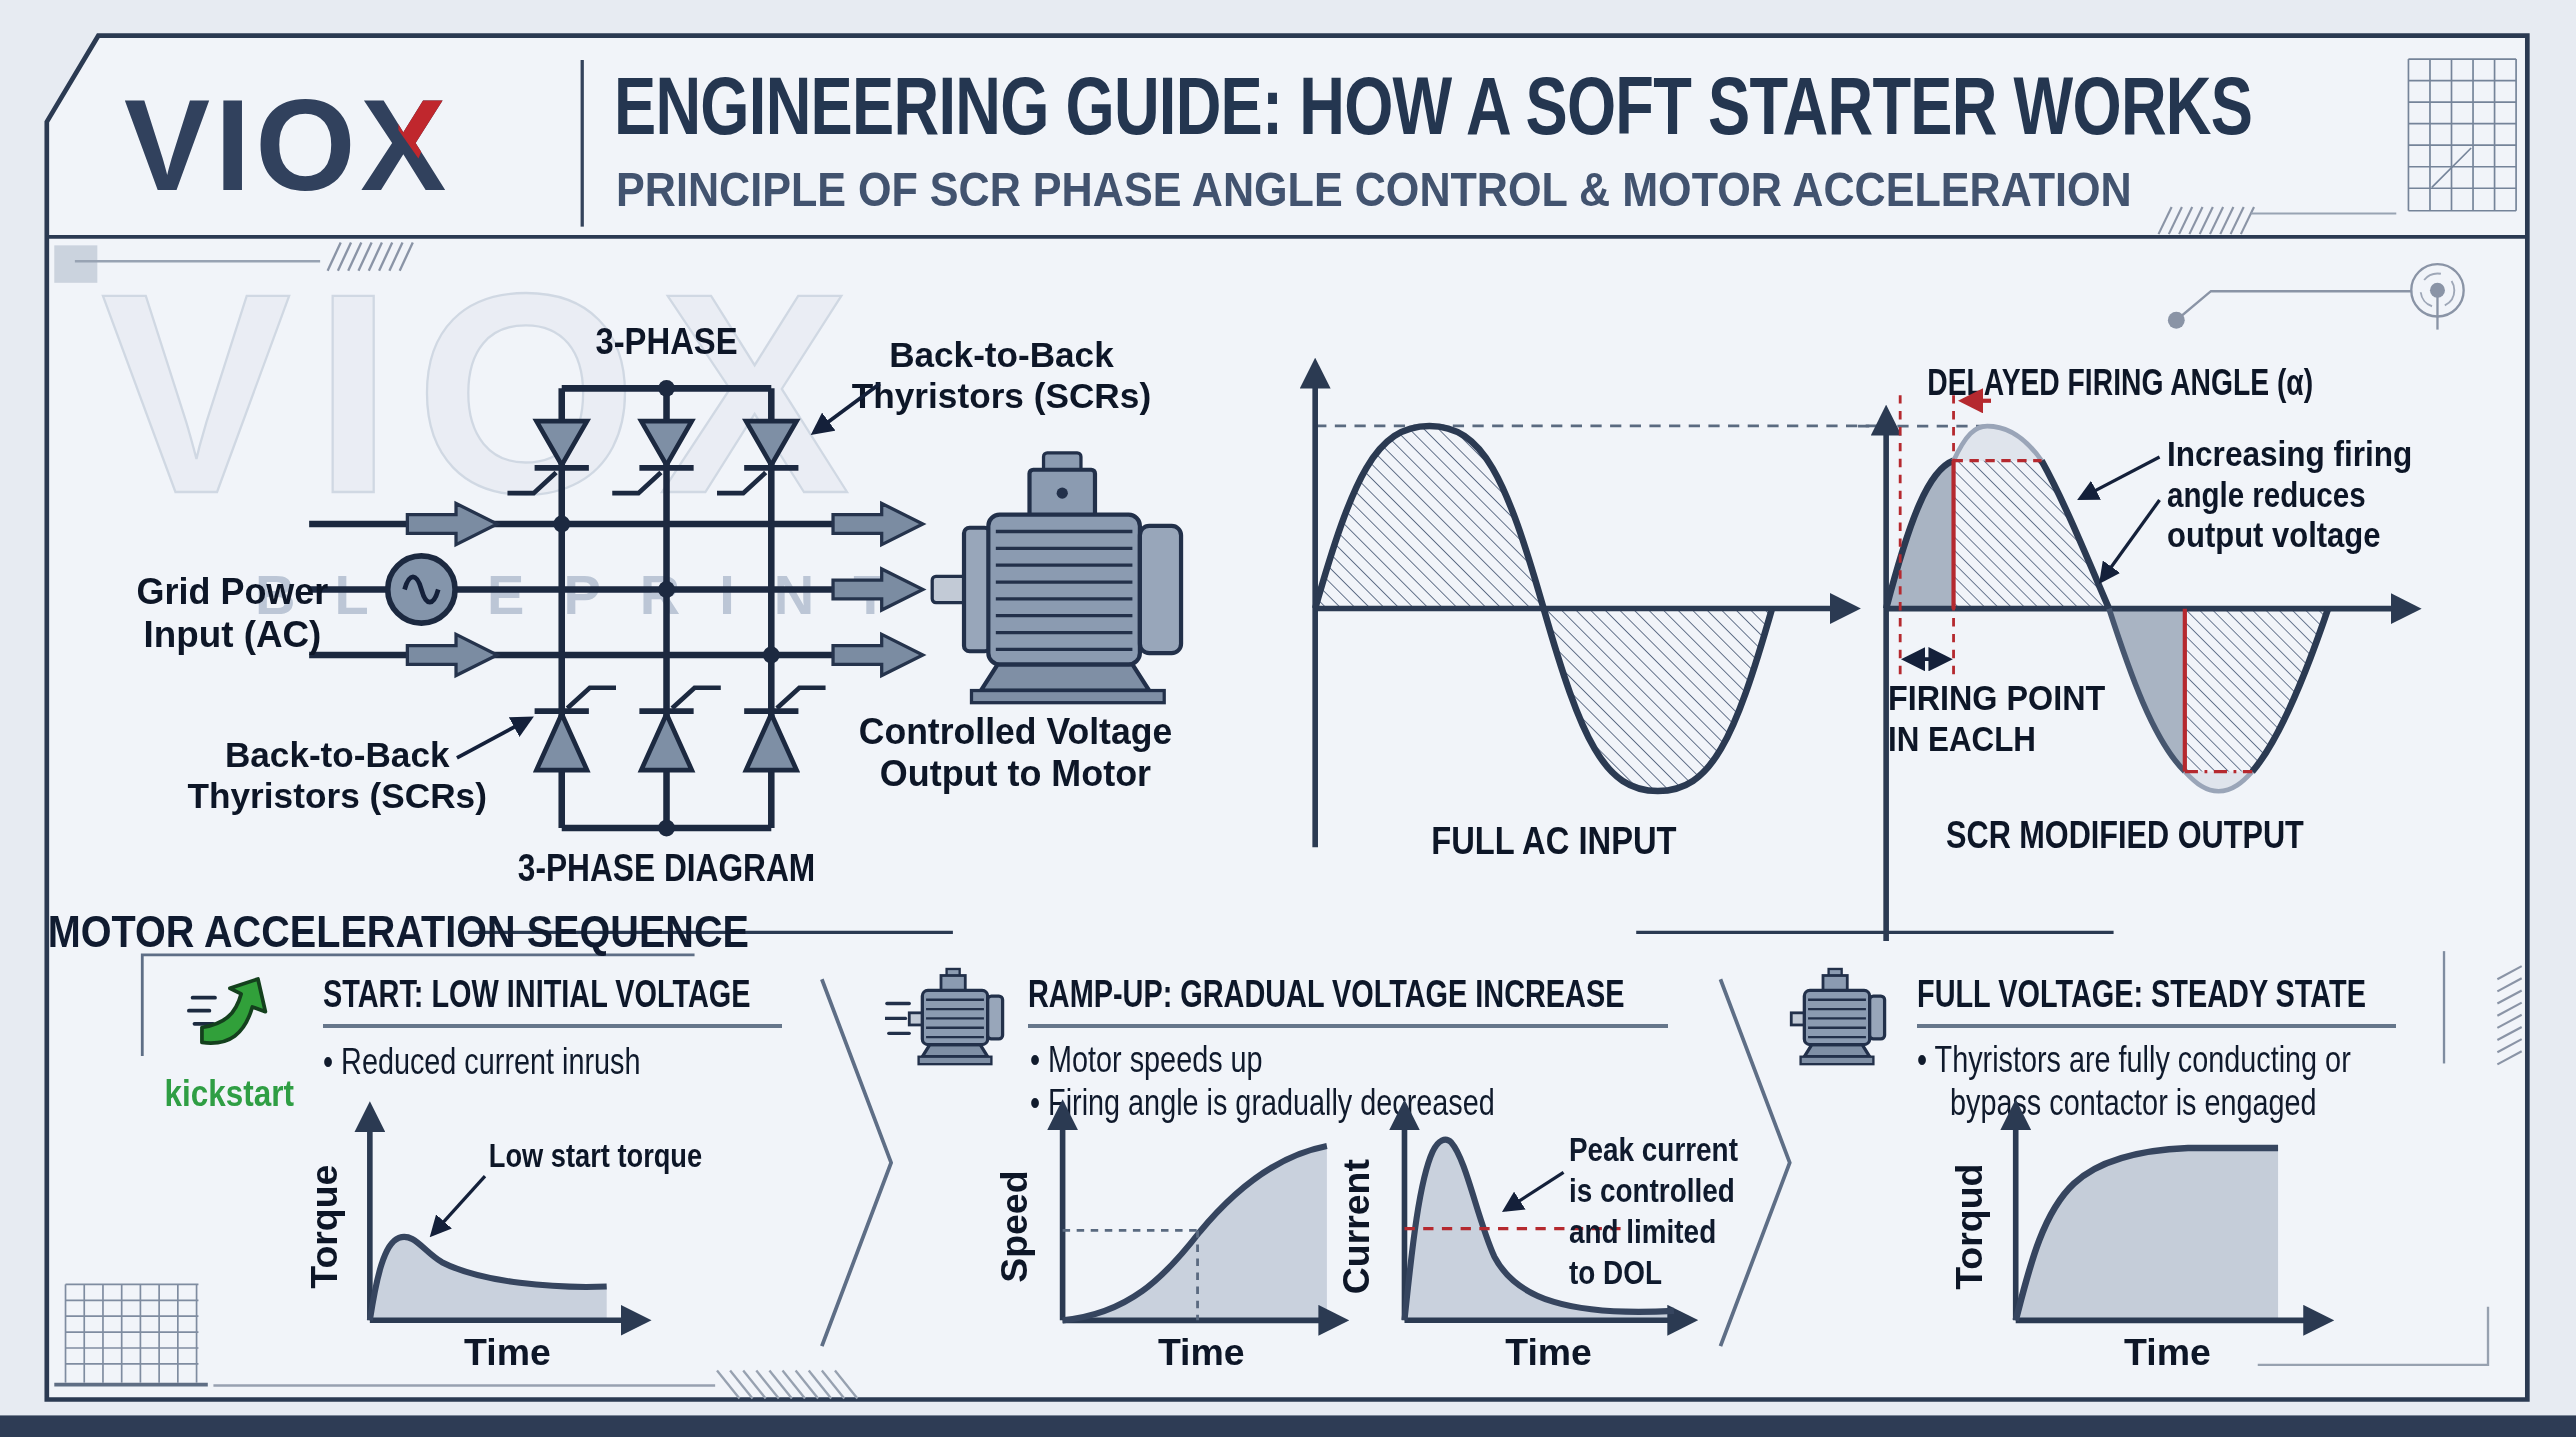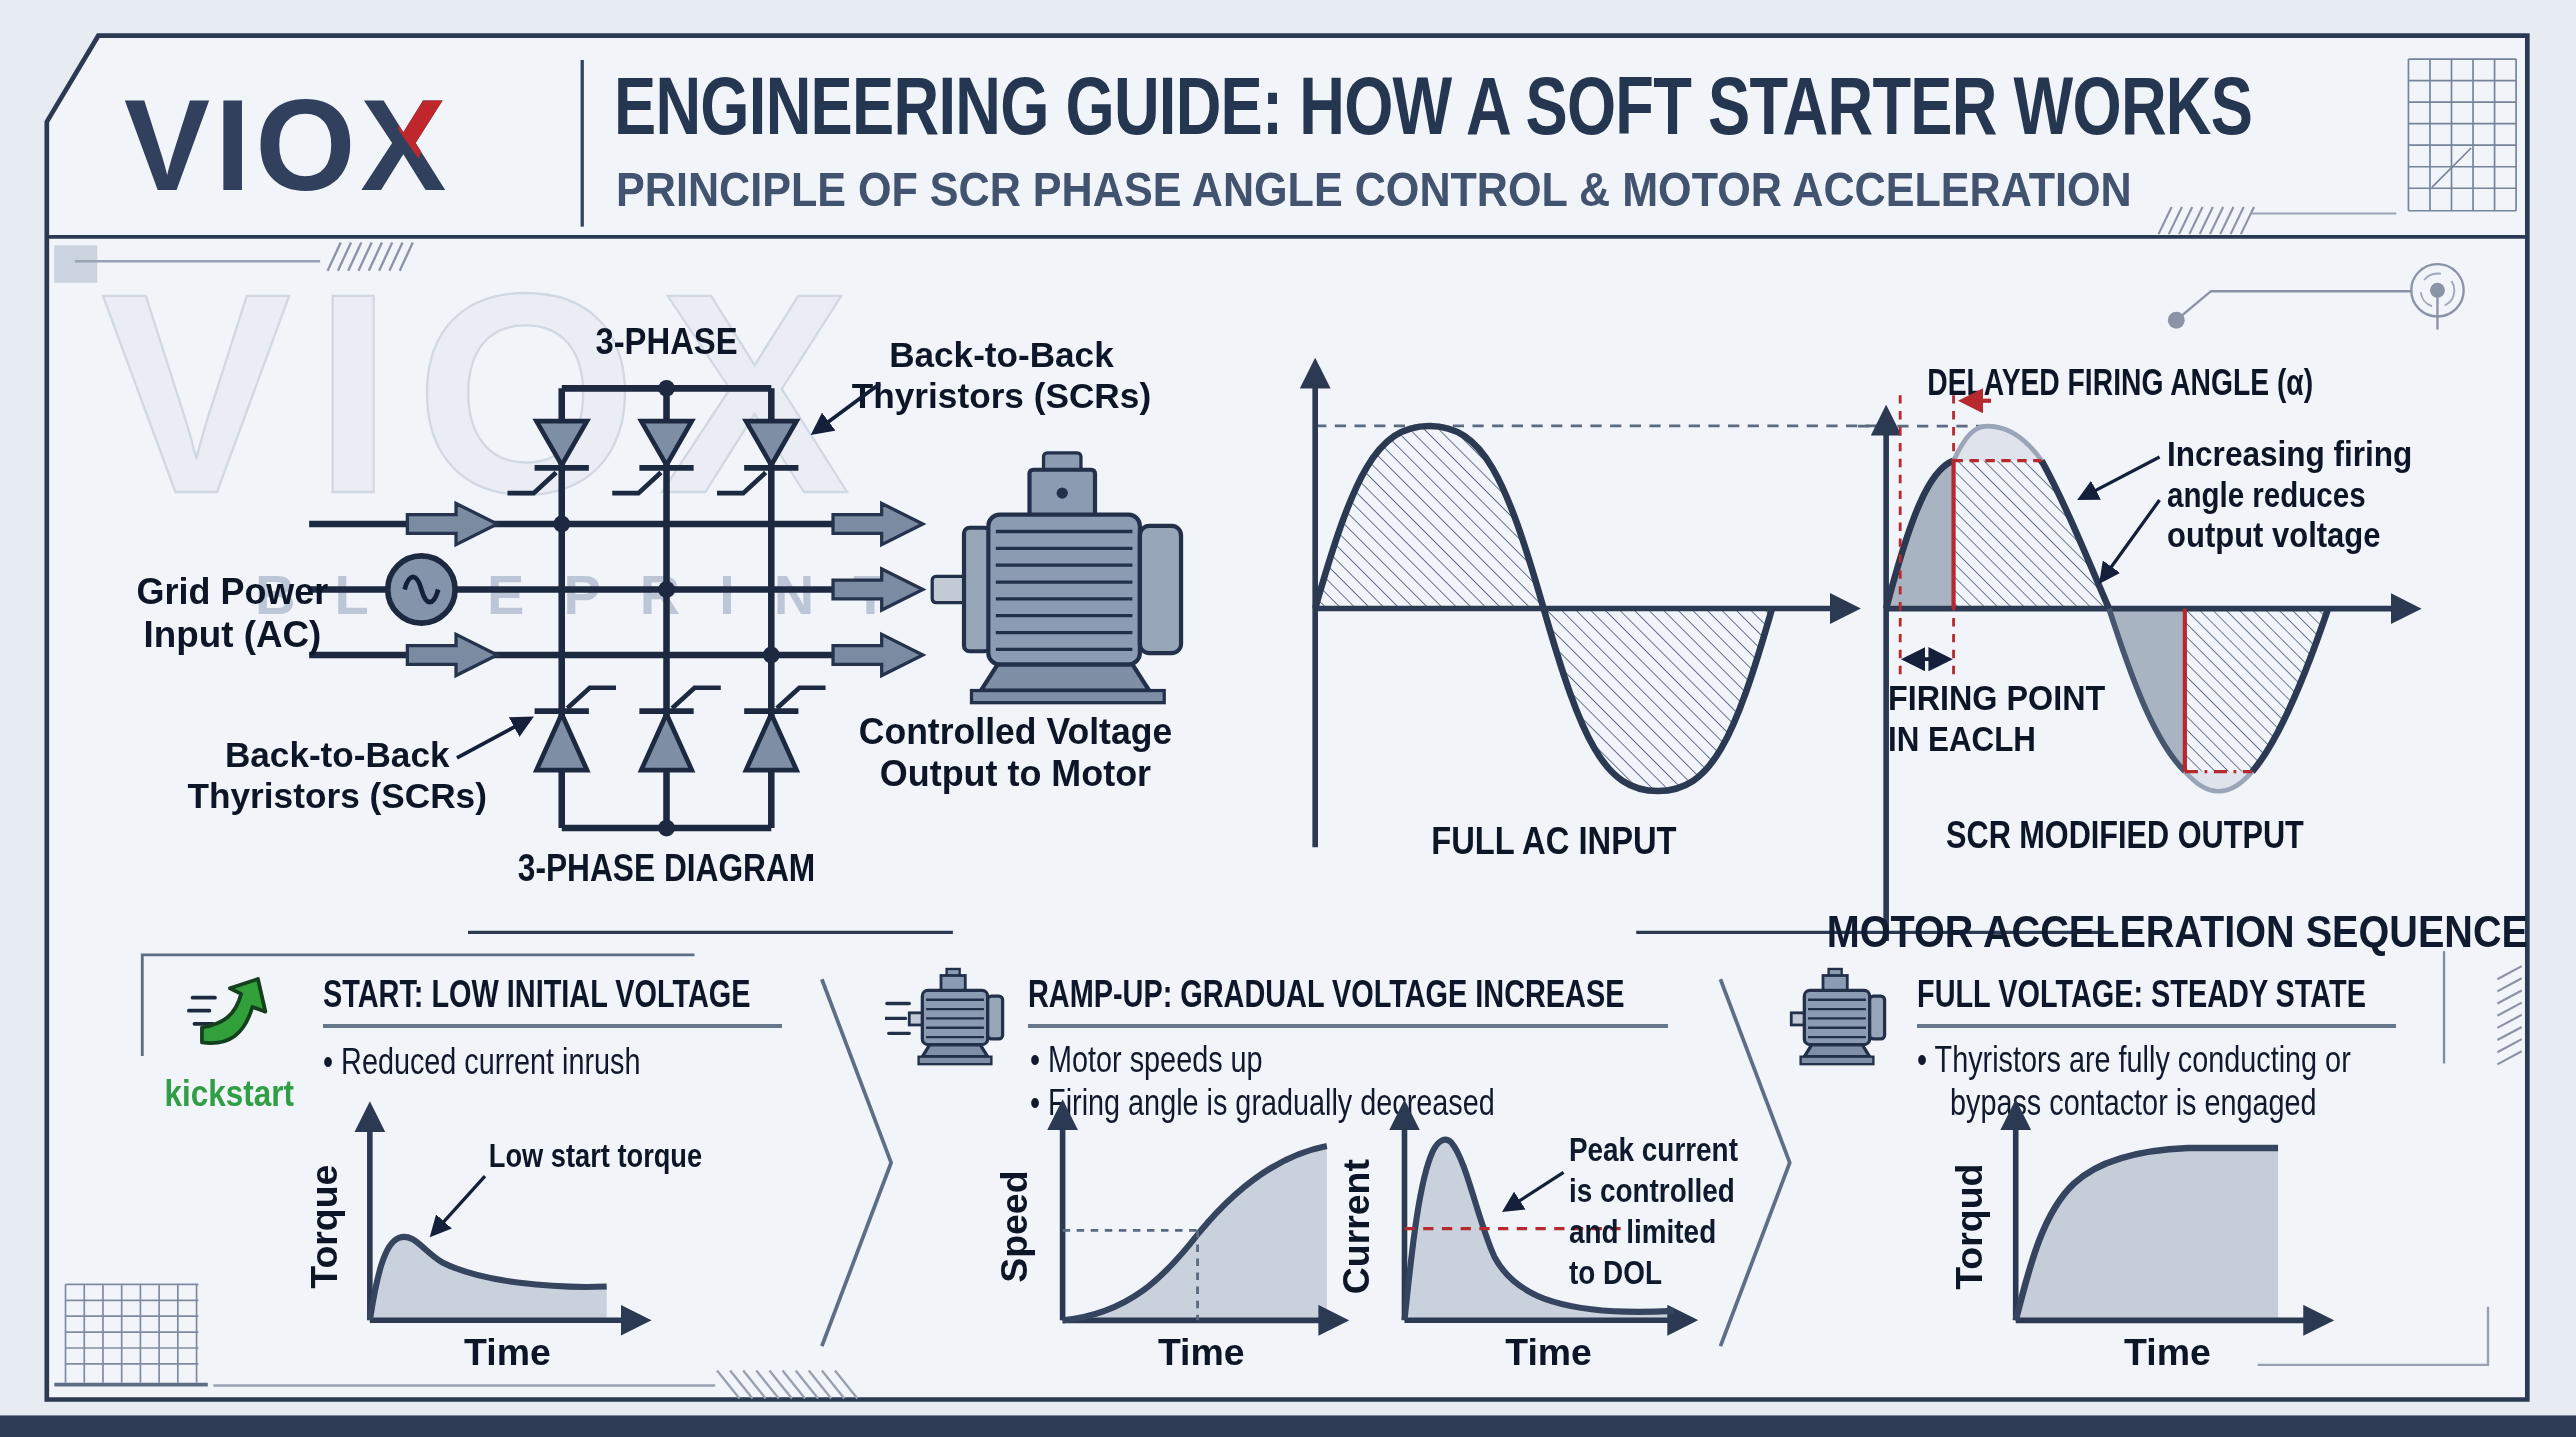--- a/index.html
+++ b/index.html
@@ -21,21 +21,21 @@
   .title{left:614px;top:60px;font-size:81px;font-weight:800;color:#243650;
         transform:scaleX(.78);transform-origin:left top;white-space:nowrap;letter-spacing:-0.9px;}
   .subtitle{left:616px;top:161px;font-size:49px;font-weight:700;color:#42536f;
         transform:scaleX(.88);transform-origin:left top;white-space:nowrap;letter-spacing:0;}
   
   .wm-word{left:101px;top:251px;font-size:285px;font-weight:800;letter-spacing:22.5px;
         line-height:1;color:#e6eaf1;-webkit-text-stroke:2.3px #bdc8d6;opacity:.62;white-space:nowrap;}
   .wm-sub{left:255px;top:562px;font-size:56px;font-weight:600;letter-spacing:39px;
         color:#b3bfd0;opacity:.85;white-space:nowrap;}
   
-  .section-title{left:0;top:906px;width:2576px;text-align:right;font-size:45px;font-weight:800;color:#101b30;white-space:nowrap;}
+  .section-title{left:0;top:906px;width:2576px;text-align:left;font-size:45px;font-weight:800;color:#101b30;white-space:nowrap;}
   .section-title span{display:inline-block;transform:scaleX(.88);}
   .p-head{font-size:39px;font-weight:800;color:#0d1729;transform:scaleX(.74);
         transform-origin:left top;white-space:nowrap;letter-spacing:0;}
   .p-rule{height:3.7px;background:#4e5f78;opacity:.85;}
   .p-bullet{font-size:36px;font-weight:500;color:#101a2c;transform:scaleX(.8);
         transform-origin:left top;white-space:nowrap;}
   .kick-label{left:148px;top:1073px;width:191px;text-align:center;font-size:37px;font-weight:800;
         color:#2f9e44;transform:scaleX(.85);transform-origin:left top;}
   .peak-note{left:1569px;top:1129px;font-size:34px;font-weight:600;line-height:41px;color:#0f1a2d;
         transform:scaleX(.82);transform-origin:left top;white-space:nowrap;}

